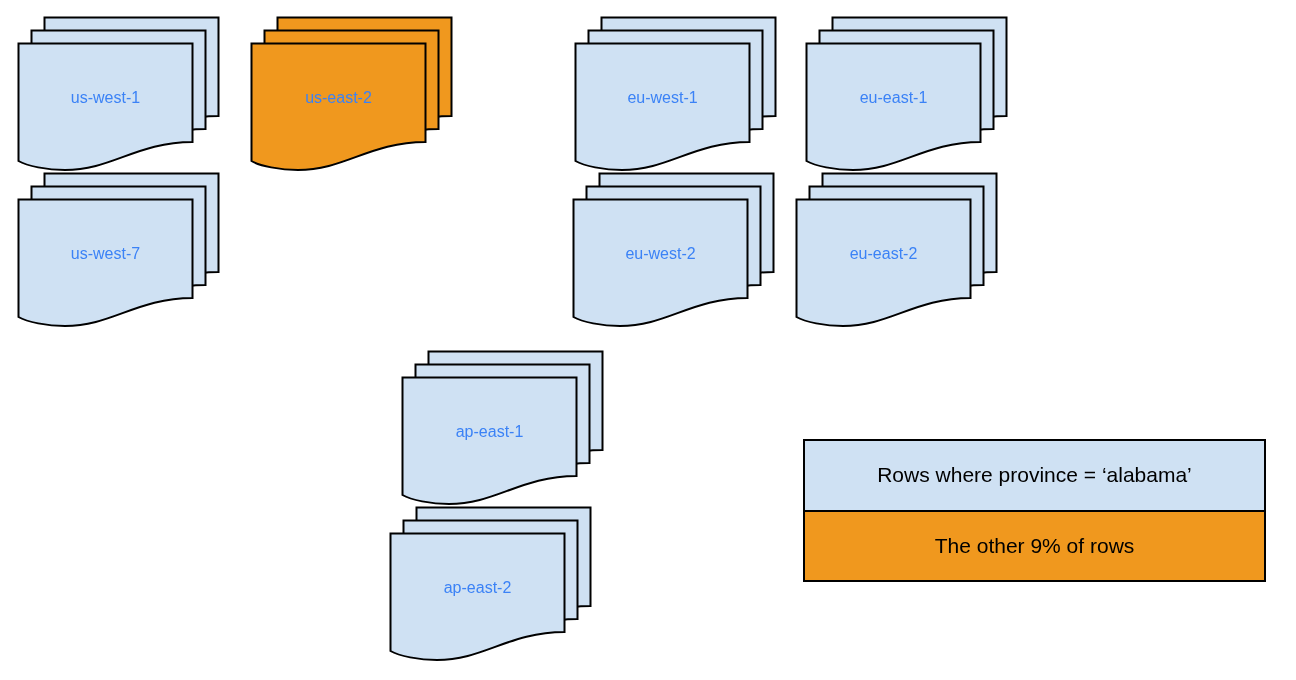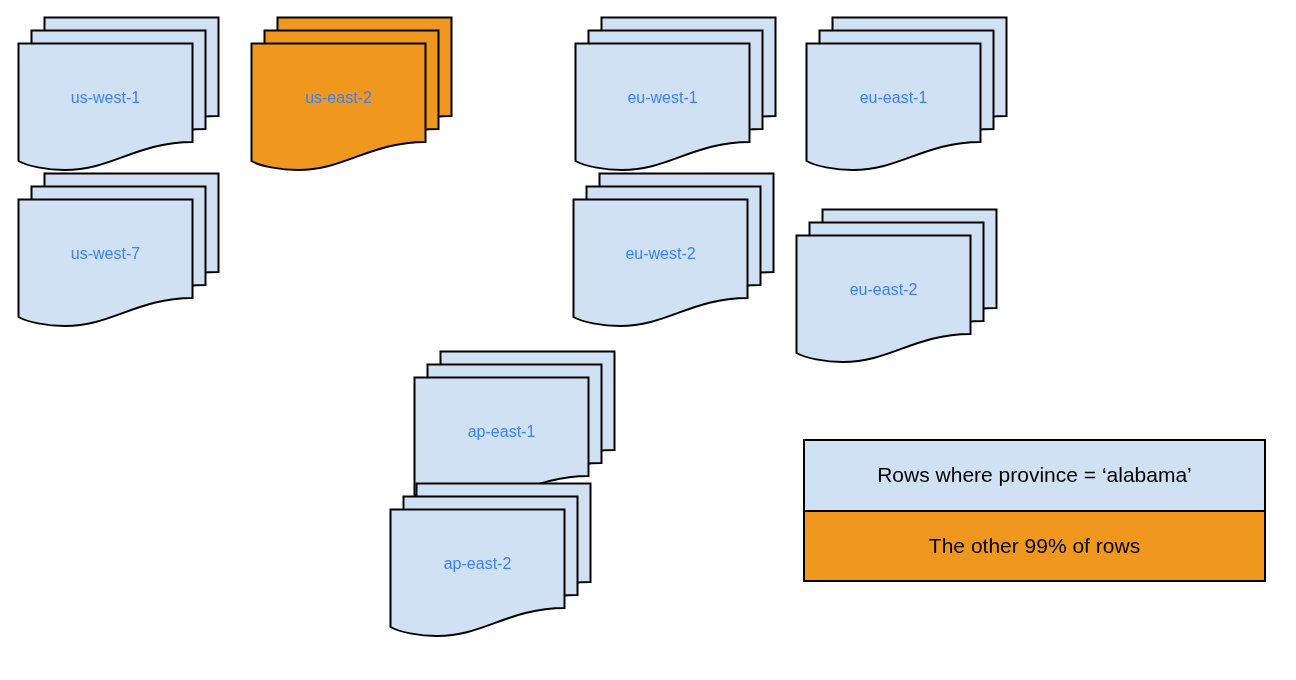--- a/index.html
+++ b/index.html
@@ -50,23 +50,23 @@
   }
 
   
   .pos-us-west-1 { left: 17px;  top: 16px;  }
   .pos-us-east-1 { left: 250px; top: 16px;  }
   .pos-eu-west-1 { left: 574px; top: 16px;  }
   .pos-eu-east-1 { left: 805px; top: 16px;  }
   .pos-us-west-2 { left: 17px;  top: 172px; }
   .pos-us-east-2 { left: 237px; top: 172px; }
   .pos-eu-west-2 { left: 572px; top: 172px; text-align: center; }
-  .pos-eu-east-2 { left: 795px; top: 172px; margin-top: 36px; }
-  .pos-ap-east-1 { left: 401px; top: 350px; margin-left: 12px; }
-  .pos-ap-east-2 { left: 389px; top: 482px; }
+  .pos-eu-east-2 { left: 795px; top: 172px; }
+  .pos-ap-east-1 { left: 401px; top: 350px; }
+  .pos-ap-east-2 { left: 389px; top: 506px; }
 
   
   .legend {
     position: absolute;
     left: 803px;
     top: 439px;
     width: 463px;
     height: 143px;
     border: 2px solid var(--outline, #000000);
     box-sizing: border-box;
@@ -211,17 +211,17 @@
         <path d="M1.5,1.5 L175.5,1.5 L175.5,100 C120,100 95,128 48,128 C30,128 10,124 1.5,119 Z"></path>
       </svg>
     <div class="stack-label">ap-east-2</div>
   </div>
 
   <div class="legend">
     <div class="legend-row blue">
       <span>Rows where province = ‘alabama’</span>
     </div>
     <div class="legend-row orange">
-      <span>The other 99% of rows</span>
+      <span>The other 9% of rows</span>
     </div>
   </div>
 
 </div>
 
 </body></html>

